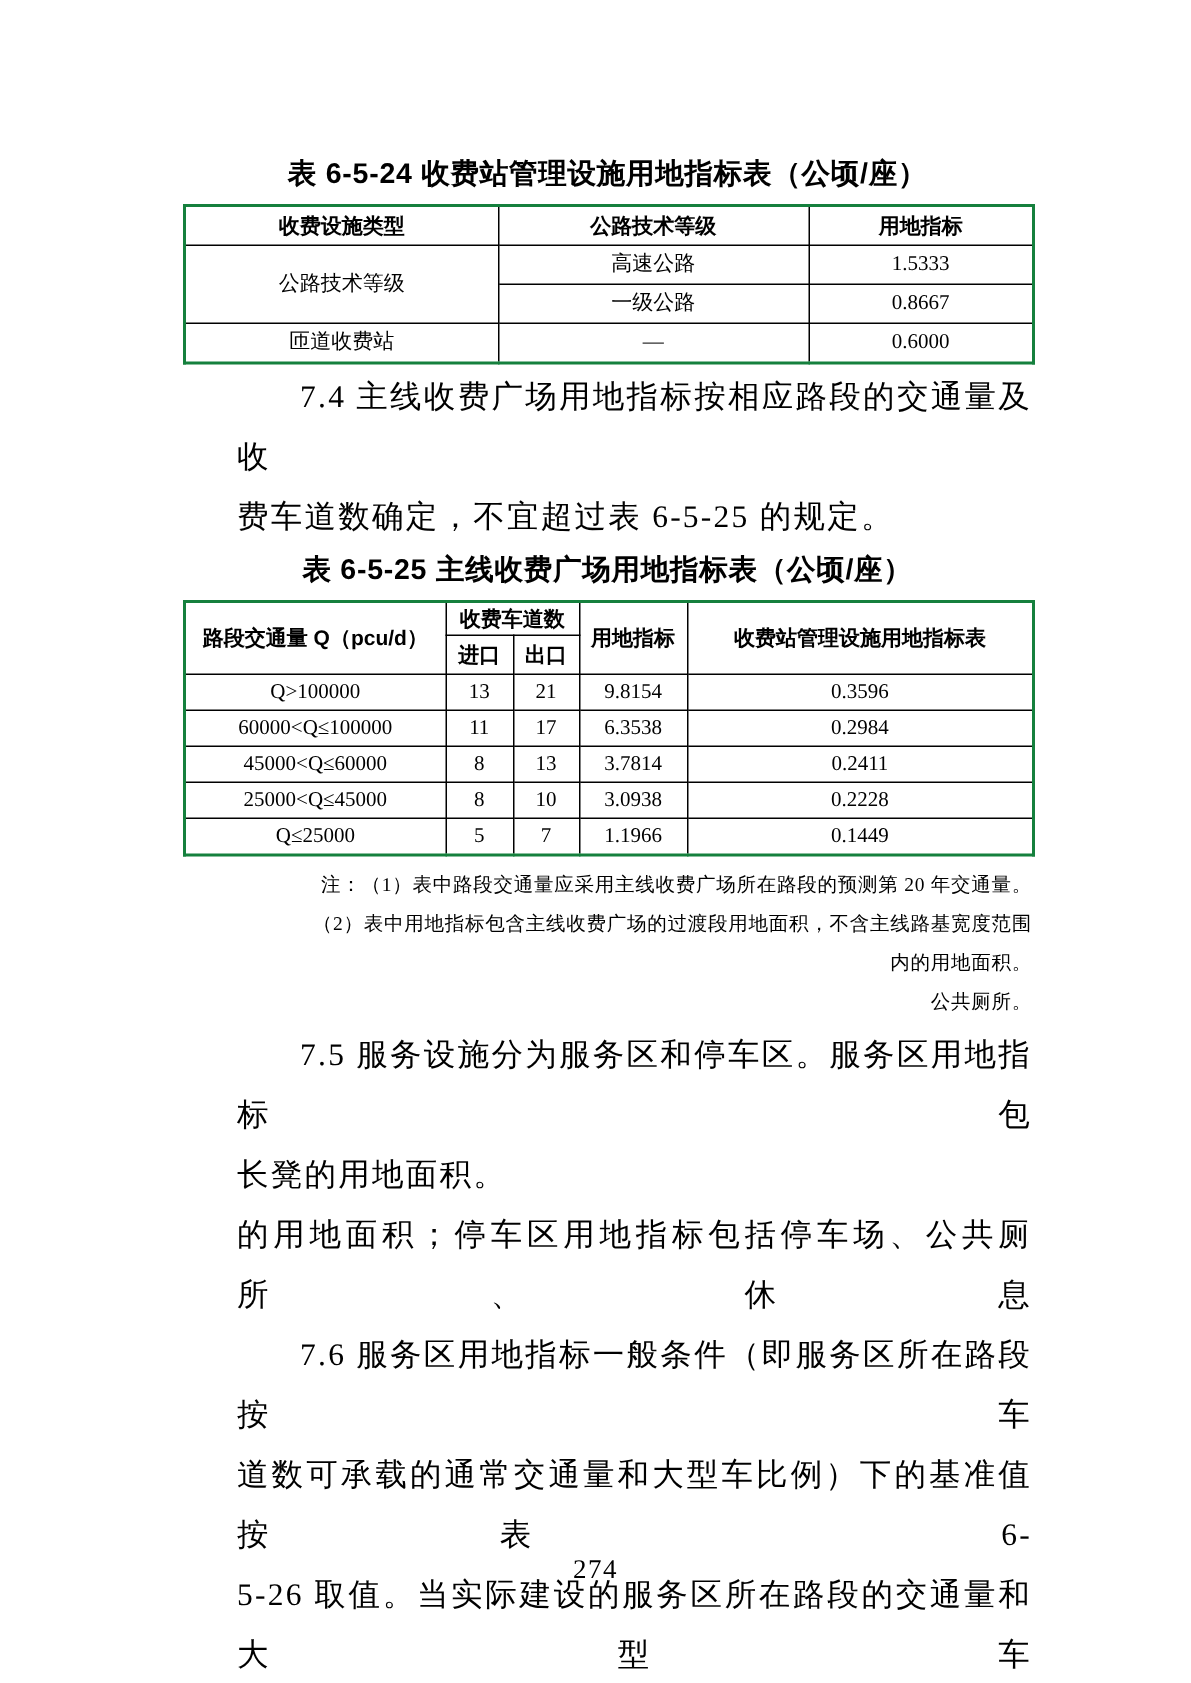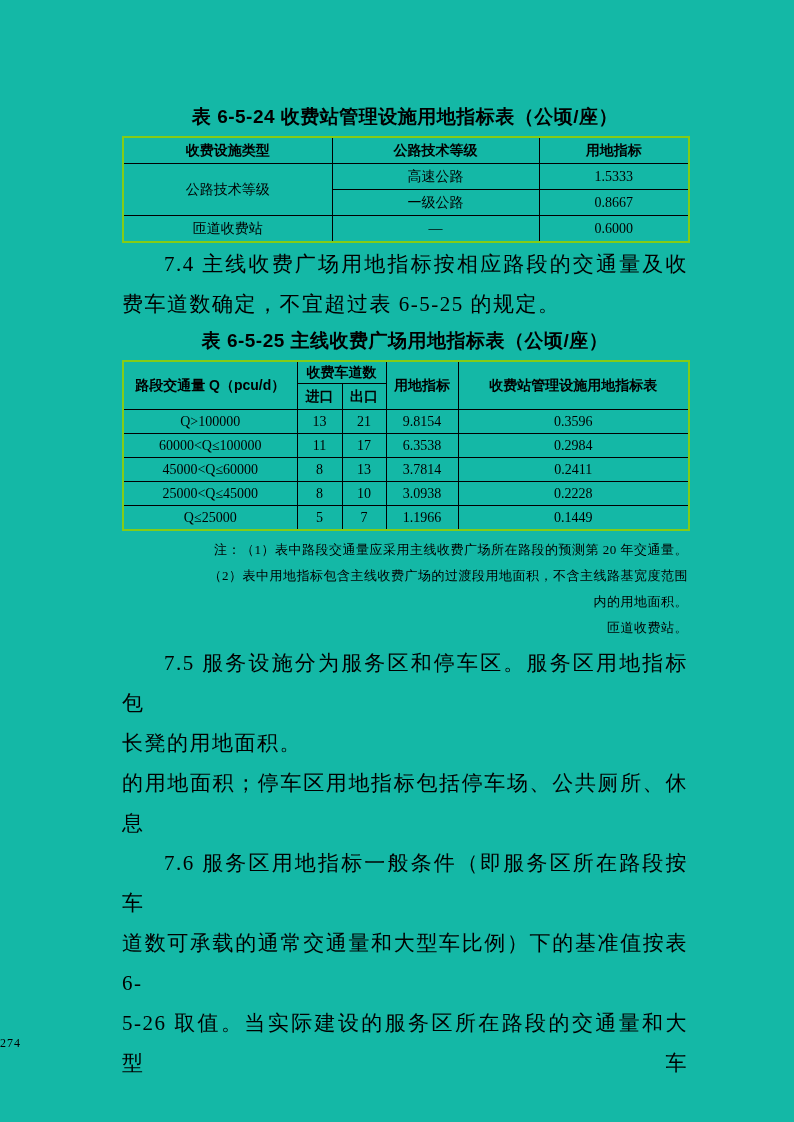--- a/index.html
+++ b/index.html
@@ -1,21 +1,21 @@
 <!DOCTYPE html>
 <html><head>
 <meta charset="utf-8">
 <style>
   html, body { margin: 0; padding: 0; background: #e8e8e8; }
   .page {
     position: relative;
     width: 794px;
     height: 1122px;
     margin: 0 auto;
-    background: #14b8a6;
+    background: #ffffff;
     color: #000000;
     font-family: "Liberation Serif", "DejaVu Serif", serif;
     overflow: hidden;
   }
   .content {
     position: absolute;
     left: 122px;
     top: 0;
     width: 566px;
   }
@@ -39,37 +39,38 @@
   }
   table.doc td {
     border: 1px solid #000;
     text-align: center;
     vertical-align: middle;
     padding: 0 2px;
     font-size: 14px;
     line-height: 1.25;
     overflow: hidden;
   }
-  table.doc { border: 2px solid #84cc16; }
+  table.doc { border: 2px solid #15803d; }
   table.doc td.head {
     font-family: "Liberation Sans", "DejaVu Sans", sans-serif;
     font-weight: bold;
   }
   table.t1 td { height: 25px; }
   table.t2 tr.h1 td { height: 21px; }
   table.t2 tr.h2 td { height: 25px; }
   table.t2 tr.body td { height: 23px; }
   
   .para {
     font-size: 21px;
     letter-spacing: 1.5px;
   }
   .pline {
     line-height: 40px;
     white-space: nowrap;
+    margin-left: 36px;
   }
   .pline.just {
     white-space: normal;
     text-align: justify;
     text-align-last: justify;
   }
   .pline.indent { text-indent: 2em; }
   .para.p74 { margin-top: 1px; }
   .para.p75 { margin-top: 2px; }
   .para.p76 { margin-top: 0; }
@@ -82,21 +83,22 @@
   }
   .nline { line-height: 26px; }
   .nline.ind1 { padding-left: 21px; }
   .nline.ind2 { padding-left: 46px; }
   
   .pagenum {
     position: absolute;
     left: 0;
     right: 0;
     top: 1036px;
-    font-size: 12px;
+    text-align: center;
+    font-size: 18px;
     letter-spacing: 1px;
   }
 </style>
 </head>
 <body>
 
 <div class="page">
   <div class="content">
 
     <div class="table-title">表 6-5-24 收费站管理设施用地指标表（公顷/座）</div>
@@ -189,21 +191,21 @@
           <td>1.1966</td>
           <td>0.1449</td>
         </tr>
       </tbody>
     </table>
 
     <div class="notes">
       <div class="nline ind1">注：（1）表中路段交通量应采用主线收费广场所在路段的预测第 20 年交通量。</div>
       <div class="nline ind2">（2）表中用地指标包含主线收费广场的过渡段用地面积，不含主线路基宽度范围</div>
       <div class="nline">内的用地面积。</div>
-      <div class="nline">匝道收费站。</div>
+      <div class="nline">公共厕所。</div>
     </div>
 
     <div class="para p75">
       <div class="pline just indent">7.5 服务设施分为服务区和停车区。服务区用地指标包</div>
       <div class="pline">长凳的用地面积。</div>
       <div class="pline just">的用地面积；停车区用地指标包括停车场、公共厕所、休息</div>
     </div>
 
     <div class="para p76">
       <div class="pline just indent">7.6 服务区用地指标一般条件（即服务区所在路段按车</div>

